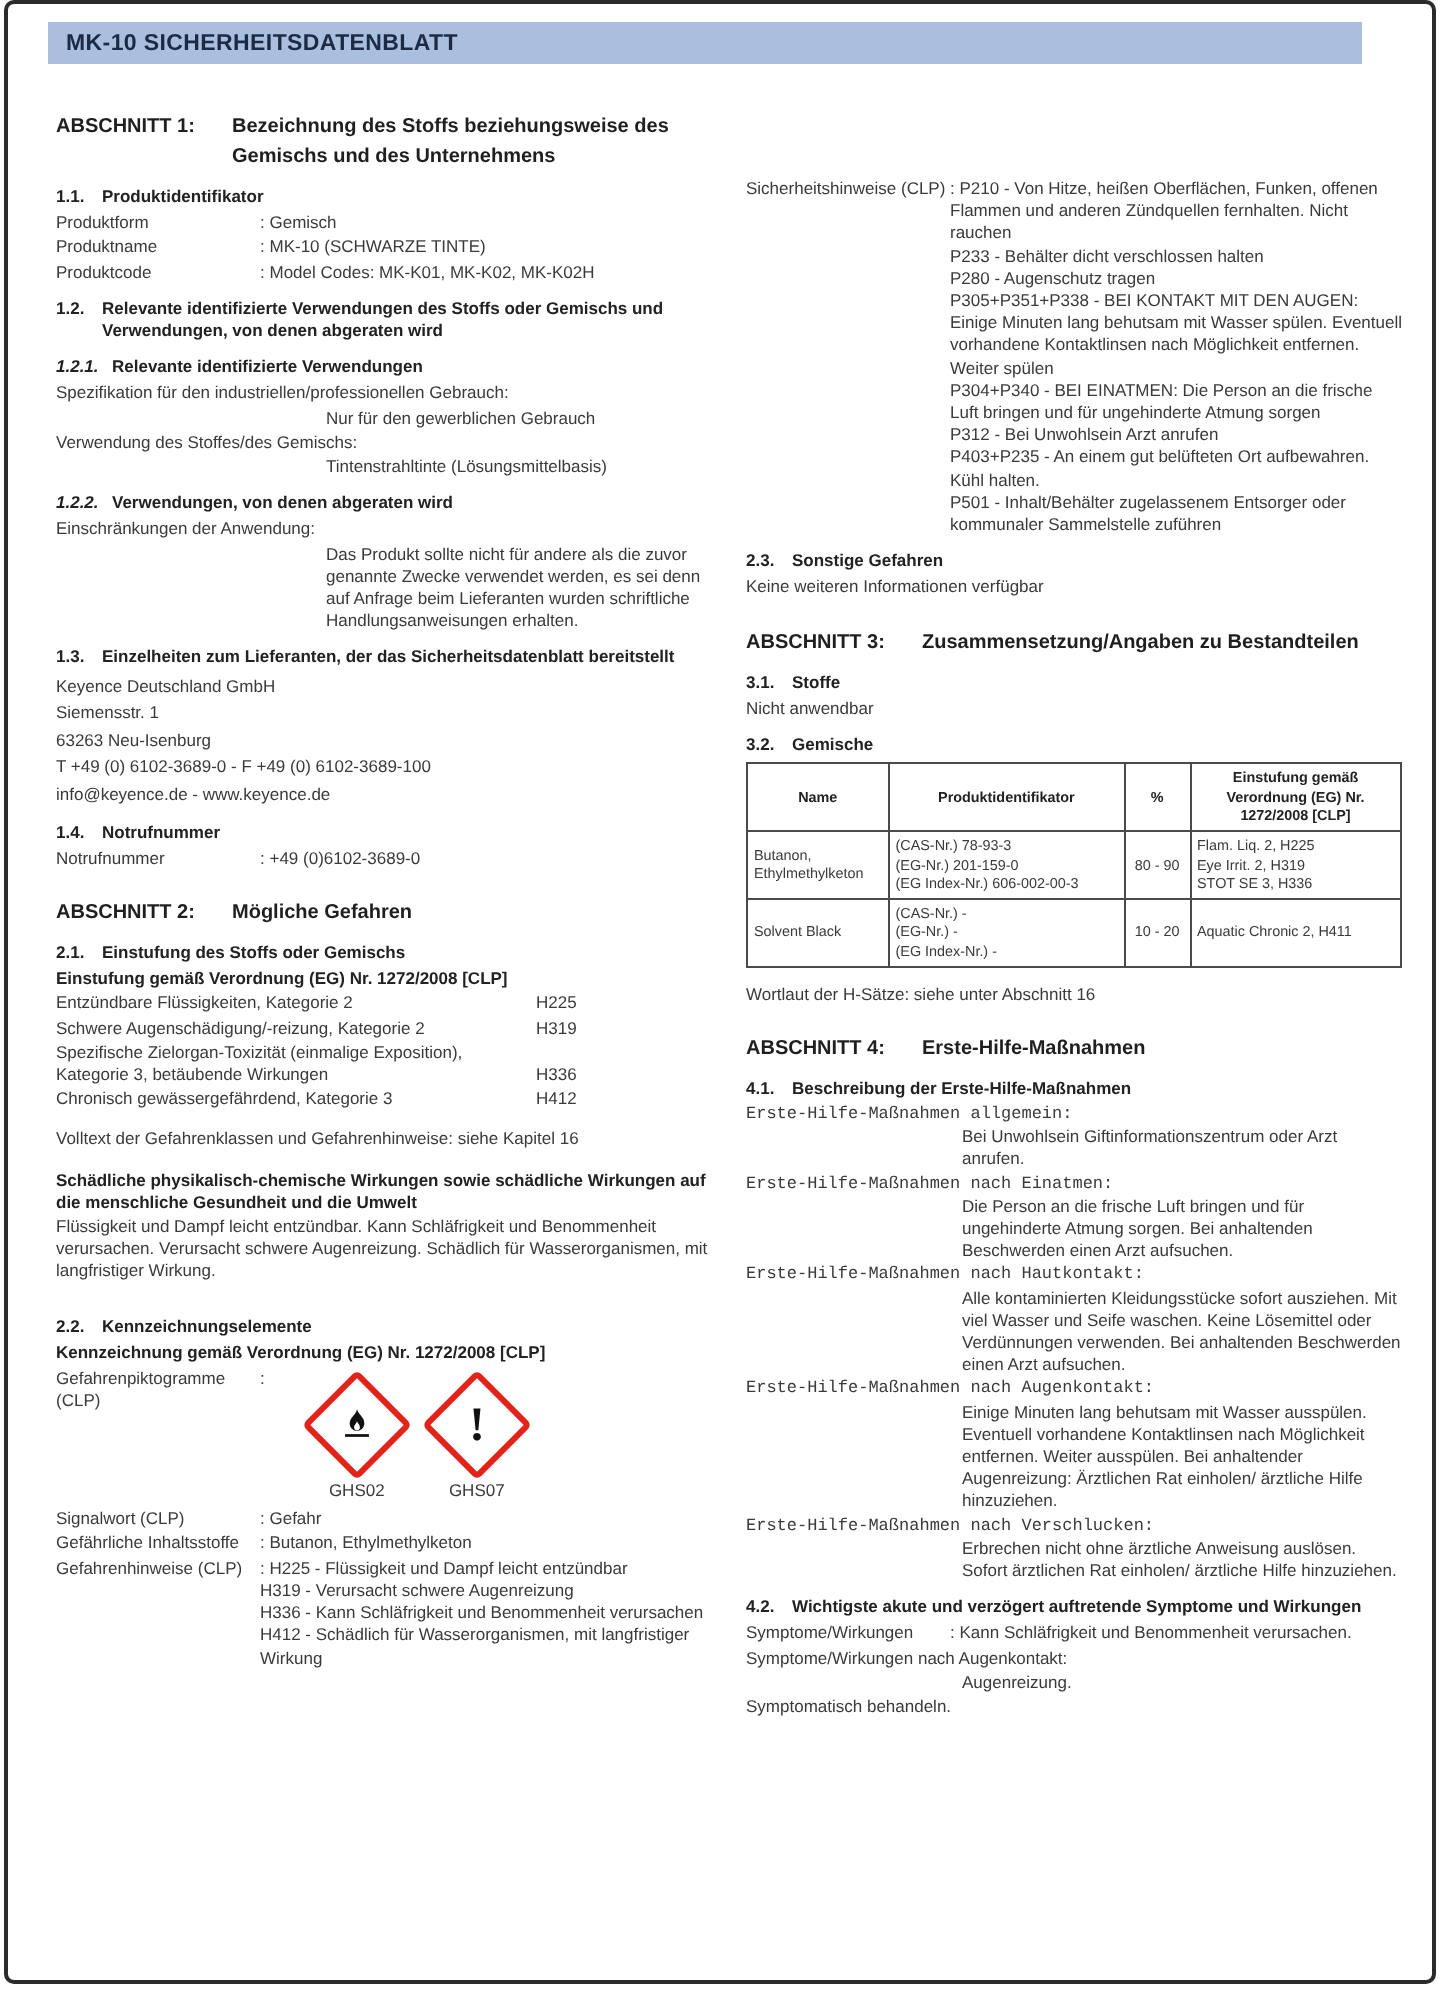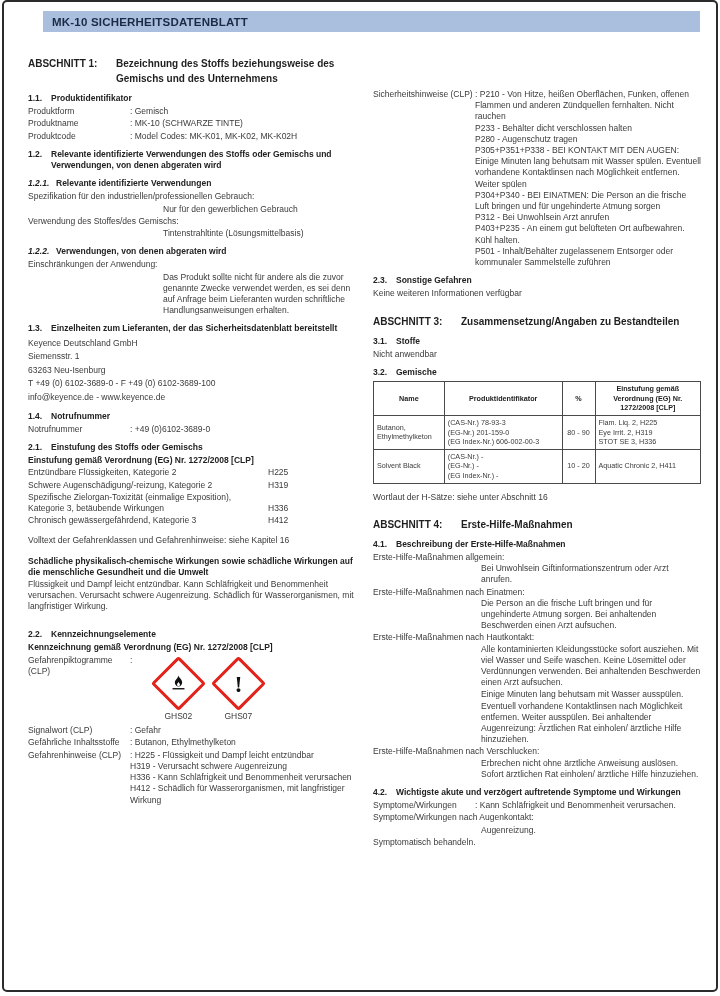--- a/index.html
+++ b/index.html
@@ -3,21 +3,21 @@
 <meta charset="utf-8">
 <style>
   html,body{margin:0;padding:0;background:#ffffff;}
   .page{
     position:relative;width:716px;height:992px;margin:0 auto;
     background:#ffffff;border:2px solid #2b2b2b;border-radius:5px;
     font-family:"Liberation Sans","DejaVu Sans",sans-serif;
     color:#3a3a3a;overflow:hidden;box-sizing:border-box;
   }
   .titlebar{
-    position:absolute;left:39px;top:9px;width:648px;height:21px;
+    position:absolute;left:20px;top:9px;width:648px;height:21px;
     background:#aabfde;display:flex;align-items:center;padding-left:9px;
     font-size:11.5px;font-weight:bold;color:#1b2a45;letter-spacing:.2px;
   }
   .col{position:absolute;top:50px;font-size:8.5px;line-height:11.2px;}
   .col-left{left:24px;width:326px;}
   .col-right{left:369px;width:328px;margin-top:31px;}
   .sec-head{display:flex;font-size:10px;line-height:15px;font-weight:bold;color:#1f1f1f;margin:14px 0 7px;}
   .sec-head.first{margin-top:4px;}
   .sec-num{flex:0 0 88px;}
   .sec-txt{flex:1;}
@@ -50,21 +50,21 @@
   .d-inner{transform:rotate(-45deg);display:flex;align-items:center;justify-content:center;width:30px;height:30px;}
   .excl{font-size:24px;font-weight:bold;color:#111;line-height:1;font-family:"Liberation Serif","DejaVu Serif",serif;}
   .dia-label{font-size:8.5px;color:#3a3a3a;}
   table.comp{width:100%;border-collapse:collapse;margin:3px 0 4px;font-size:7.2px;line-height:9.6px;}
   table.comp th,table.comp td{border:1px solid #4a4a4a;padding:2px 3px;}
   table.comp th{font-weight:bold;text-align:center;vertical-align:middle;color:#222;}
   td.c-name{vertical-align:middle;width:64px;}
   td.c-ids{vertical-align:middle;width:112px;}
   td.c-pct{vertical-align:middle;text-align:center;width:26px;white-space:nowrap;}
   td.c-cls{vertical-align:middle;width:100px;}
-  .measure-label{margin:1px 0 0;}
+  .measure-label{margin:1px 0 0;font-family:Liberation Mono, monospace;}
   .addr{line-height:12.6px;}
 </style>
 </head>
 <body>
 
 <div class="page">
 
   <div class="titlebar">
     <span>MK-10 SICHERHEITSDATENBLATT</span>
   </div>
@@ -128,20 +128,24 @@
 
     <div class="subhead">
       <span class="n2">1.4.</span>
       <span class="sub-txt">Notrufnummer</span>
     </div>
     <div class="kv">
       <span class="kv-label">Notrufnummer</span>
       <span class="kv-value single">+49 (0)6102-3689-0</span>
     </div>
 
+    <div class="sec-head">
+      <span class="sec-num">ABSCHNITT 2:</span>
+      <span class="sec-txt">Mögliche Gefahren</span>
+    </div>
 
     <div class="subhead">
       <span class="n2">2.1.</span>
       <span class="sub-txt">Einstufung des Stoffs oder Gemischs</span>
     </div>
     <div class="plain bold">Einstufung gemäß Verordnung (EG) Nr. 1272/2008 [CLP]</div>
 
     <div class="hazrow">
       <span class="haz-text">Entzündbare Flüssigkeiten, Kategorie 2</span>
       <span class="haz-code">H225</span>
@@ -309,20 +313,21 @@
       <span class="n2">4.1.</span>
       <span class="sub-txt">Beschreibung der Erste-Hilfe-Maßnahmen</span>
     </div>
 
     <div class="measure-label">Erste-Hilfe-Maßnahmen allgemein:</div>
     <div class="indent-r">Bei Unwohlsein Giftinformationszentrum oder Arzt anrufen.</div>
     <div class="measure-label">Erste-Hilfe-Maßnahmen nach Einatmen:</div>
     <div class="indent-r">Die Person an die frische Luft bringen und für ungehinderte Atmung sorgen. Bei anhaltenden Beschwerden einen Arzt aufsuchen.</div>
     <div class="measure-label">Erste-Hilfe-Maßnahmen nach Hautkontakt:</div>
     <div class="indent-r">Alle kontaminierten Kleidungsstücke sofort ausziehen. Mit viel Wasser und Seife waschen. Keine Lösemittel oder Verdünnungen verwenden. Bei anhaltenden Beschwerden einen Arzt aufsuchen.</div>
+    <div class="measure-label">Erste-Hilfe-Maßnahmen nach Augenkontakt:</div>
     <div class="indent-r">Einige Minuten lang behutsam mit Wasser ausspülen. Eventuell vorhandene Kontaktlinsen nach Möglichkeit entfernen. Weiter ausspülen. Bei anhaltender Augenreizung: Ärztlichen Rat einholen/ ärztliche Hilfe hinzuziehen.</div>
     <div class="measure-label">Erste-Hilfe-Maßnahmen nach Verschlucken:</div>
     <div class="indent-r">Erbrechen nicht ohne ärztliche Anweisung auslösen. Sofort ärztlichen Rat einholen/ ärztliche Hilfe hinzuziehen.</div>
 
     <div class="subhead">
       <span class="n2">4.2.</span>
       <span class="sub-txt">Wichtigste akute und verzögert auftretende Symptome und Wirkungen</span>
     </div>
     <div class="kv">
       <span class="kv-label">Symptome/Wirkungen</span>

